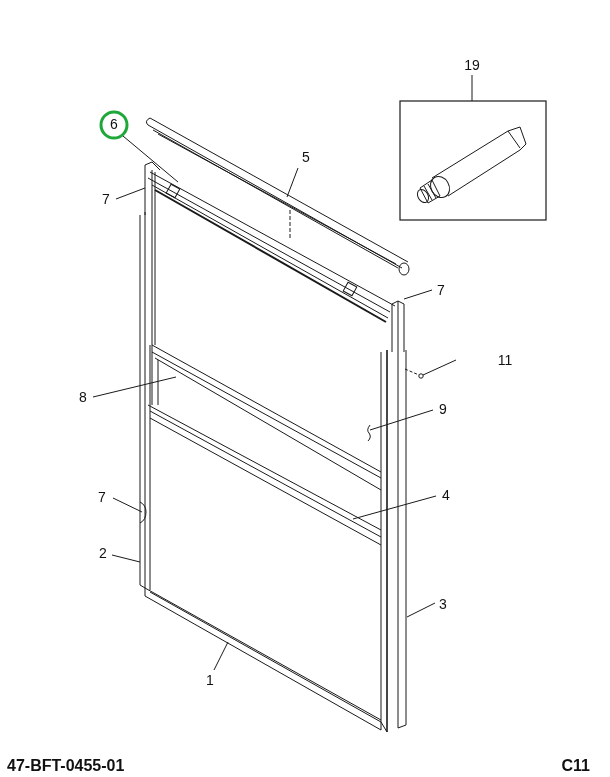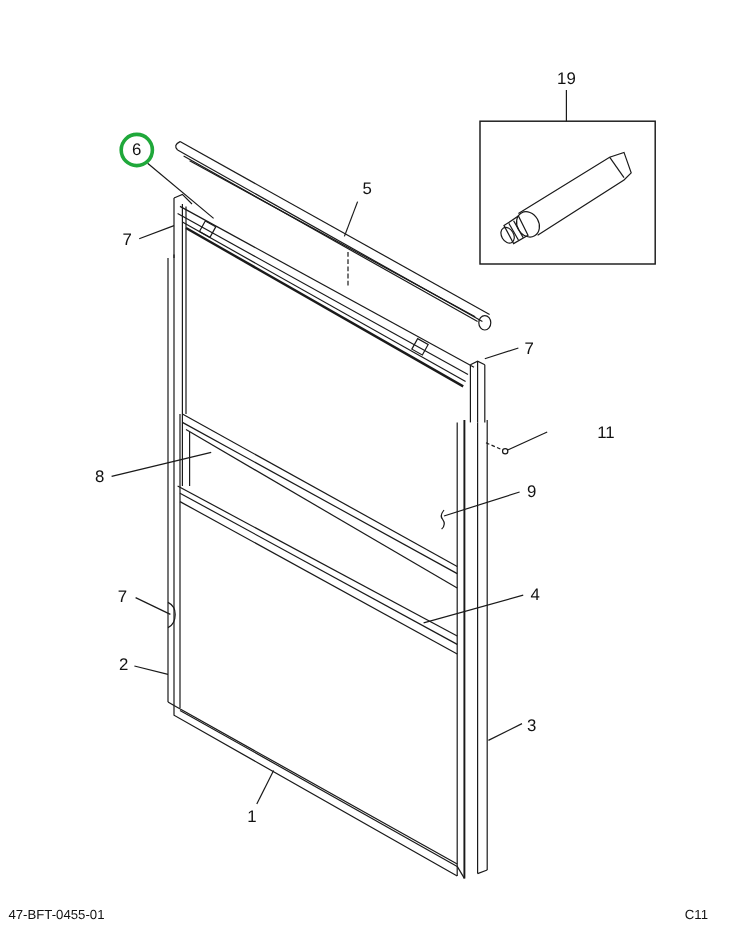--- a/index.html
+++ b/index.html
@@ -1,21 +1,21 @@
 <!DOCTYPE html>
 <html><head>
   <meta charset="utf-8">
   <style>
     html, body { margin: 0; padding: 0; background: #ffffff; }
     body { width: 610px; height: 777px; position: relative; overflow: hidden;
            font-family: "Liberation Sans", sans-serif; }
     #diagram { position: absolute; left: 0; top: 0; width: 610px; height: 777px; }
     .callout-label { position: absolute; font-size: 14px; color: #111; line-height: 14px;
                      transform: translate(-50%, -50%); white-space: nowrap; }
-    .footer { position: absolute; font-size: 11px; color: #111; top: 757px; }
+    .footer { position: absolute; font-size: 16px; color: #111; top: 757px; font-weight: bold; }
     .footer-left { left: 7px; }
     .footer-right { right: 20px; }
   </style>
 </head>
 <body>
 
 <svg id="diagram" viewBox="0 0 610 777" xmlns="http://www.w3.org/2000/svg">
   <g fill="none" stroke="#1a1a1a" stroke-width="1">
 
     <g>

